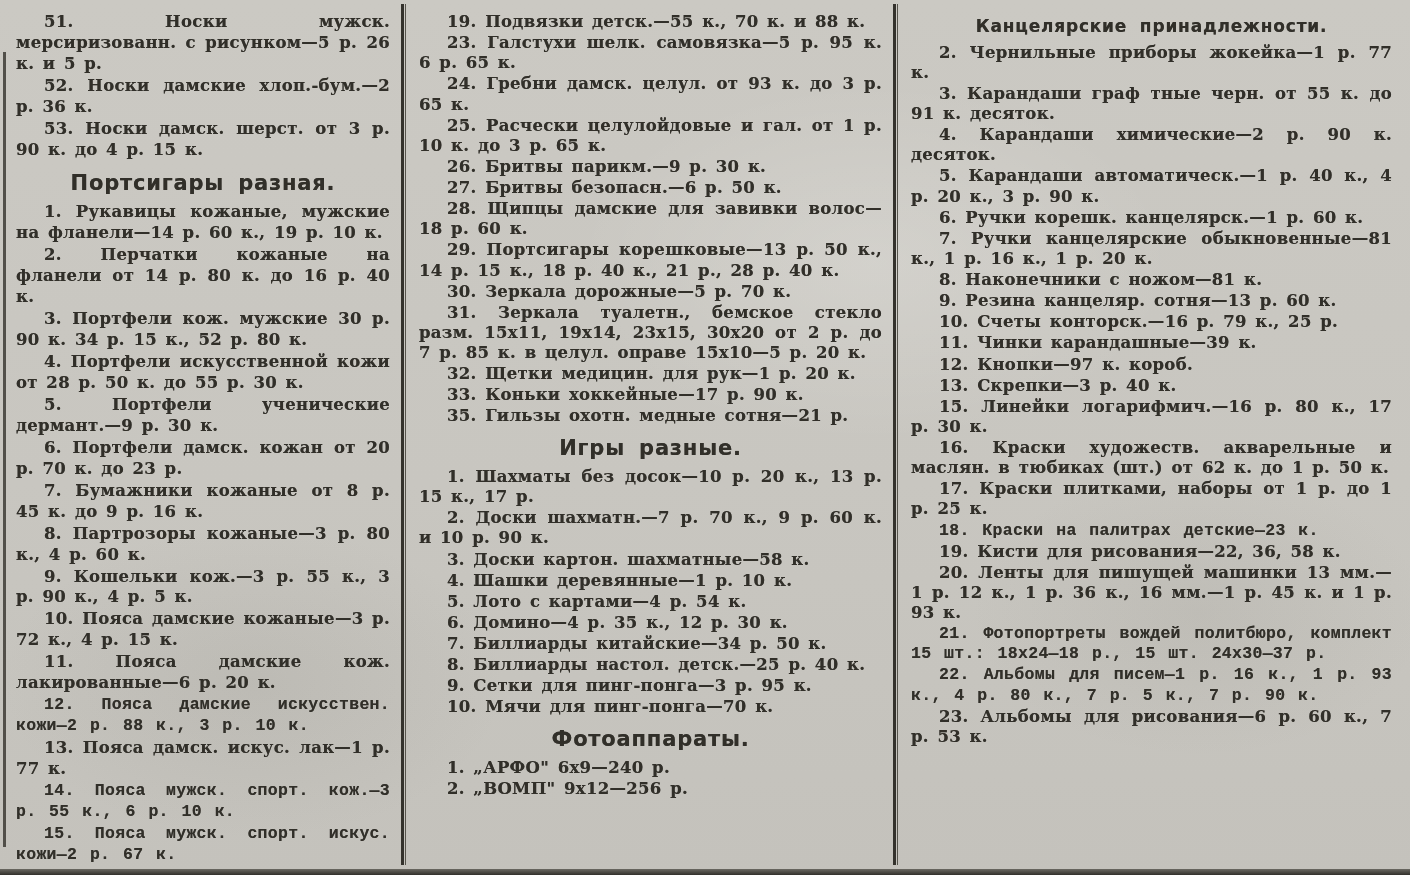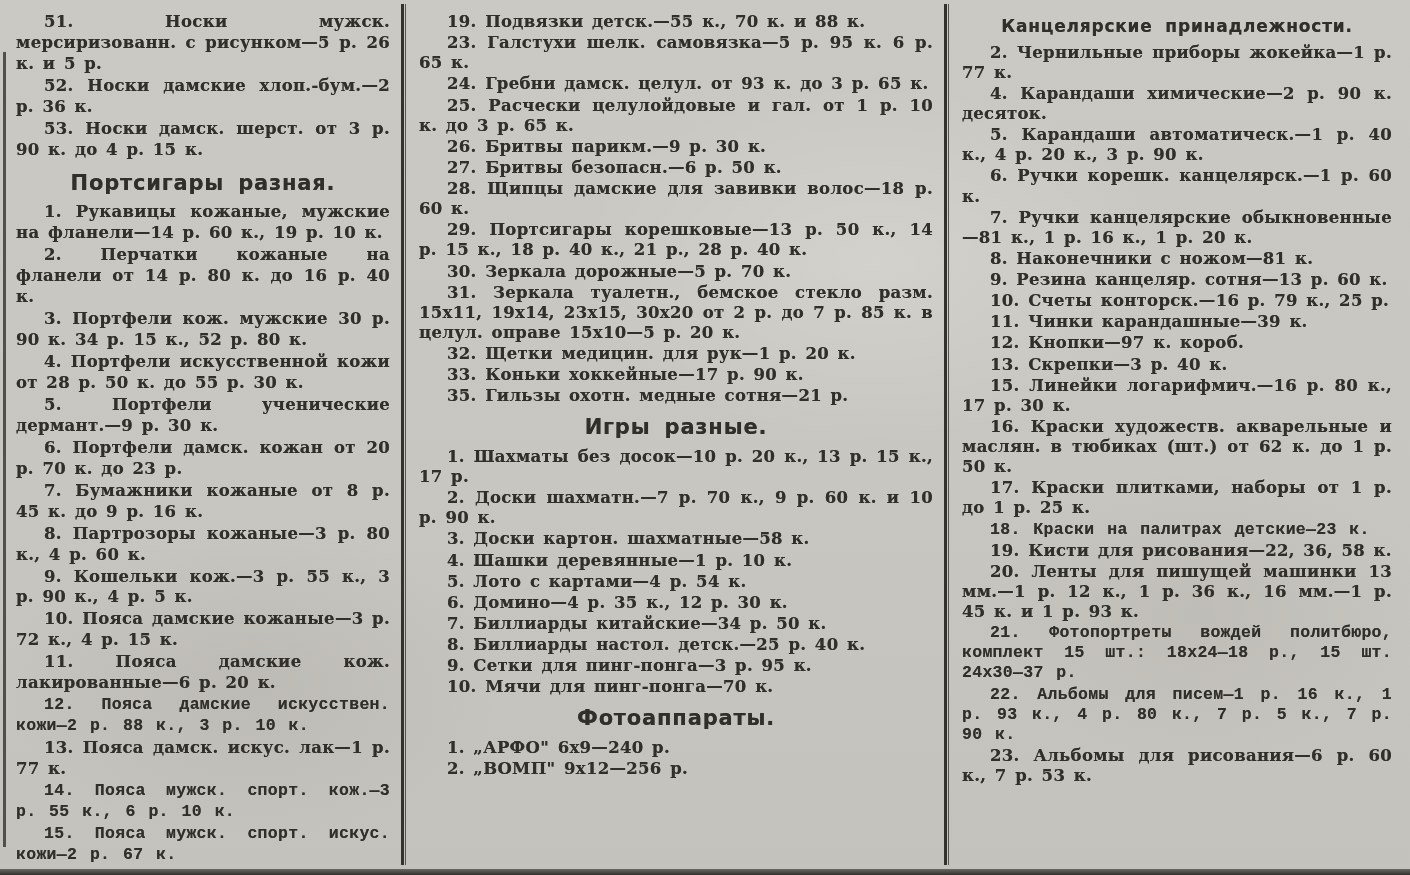--- a/index.html
+++ b/index.html
@@ -30,21 +30,21 @@
   .column{
     box-sizing:border-box;
     padding:12px 10px 0 12px;
     font-size:16.5px;
     font-weight:700;
     line-height:1.24;
     letter-spacing:.3px;
     word-spacing:2.5px;
   }
   .column[data-column="0"]{width:400px;line-height:1.27;padding-left:16px;}
-  .column[data-column="1"]{width:536px;line-height:1.22;}
+  .column[data-column="1"]{width:485px;line-height:1.22;}
   .column[data-column="2"]{flex:1;line-height:1.22;padding-right:18px;}
   .rule{
     width:7px;margin-top:4px;margin-bottom:10px;
     background:linear-gradient(90deg,
       transparent 0 1px,
       #34322c 1px 4px,
       rgba(90,88,80,.0) 4px 5px,
       #56544c 5px 6px,
       transparent 6px);
   }
@@ -122,20 +122,21 @@
       <p class="item">9. Сетки для пинг-понга—3 р. 95 к.</p>
       <p class="item">10. Мячи для пинг-понга—70 к.</p>
       <h2 class="section-header">Фотоаппараты.</h2>
       <p class="item">1. „АРФО" 6x9—240 р.</p>
       <p class="item">2. „ВОМП" 9x12—256 р.</p>
     </div>
   <div class="rule"></div>
   <div class="column" data-column="2">
       <h2 class="section-header">Канцелярские принадлежности.</h2>
       <p class="item">2. Чернильные приборы жокейка—1 р. 77 к.</p>
+      <p class="item">3. Карандаши граф тные черн. от 55 к. до 91 к. десяток.</p>
       <p class="item">4. Карандаши химические—2 р. 90 к. десяток.</p>
       <p class="item">5. Карандаши автоматическ.—1 р. 40 к., 4 р. 20 к., 3 р. 90 к.</p>
       <p class="item">6. Ручки корешк. канцелярск.—1 р. 60 к.</p>
       <p class="item">7. Ручки канцелярские обыкновенные—81 к., 1 р. 16 к., 1 р. 20 к.</p>
       <p class="item">8. Наконечники с ножом—81 к.</p>
       <p class="item">9. Резина канцеляр. сотня—13 р. 60 к.</p>
       <p class="item">10. Счеты конторск.—16 р. 79 к., 25 р.</p>
       <p class="item">11. Чинки карандашные—39 к.</p>
       <p class="item">12. Кнопки—97 к. короб.</p>
       <p class="item">13. Скрепки—3 р. 40 к.</p>

